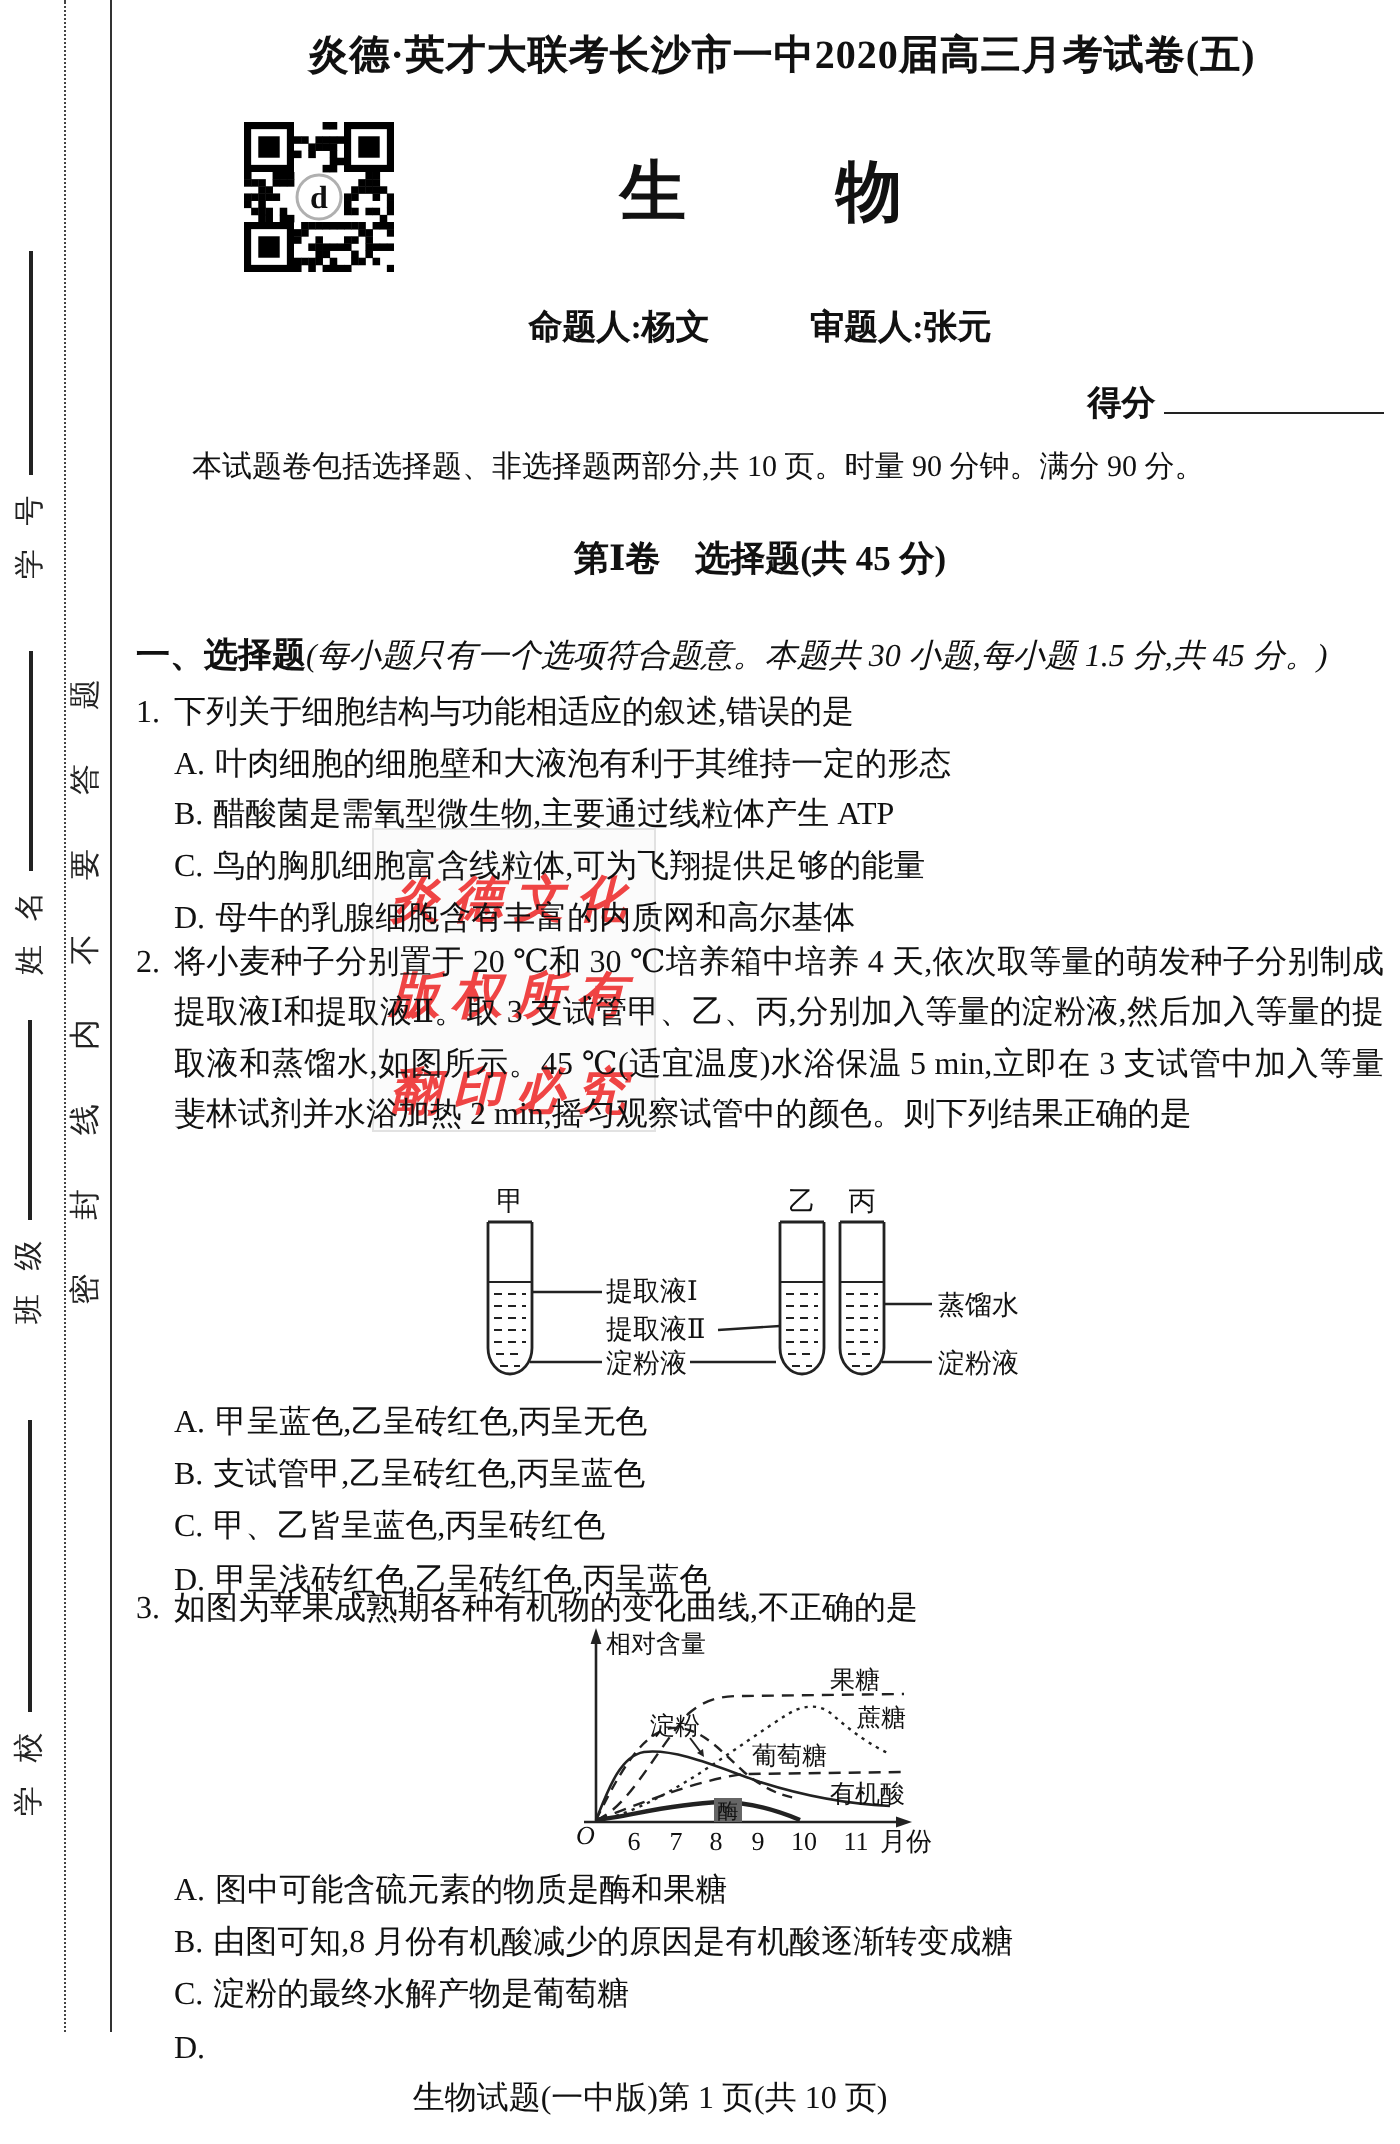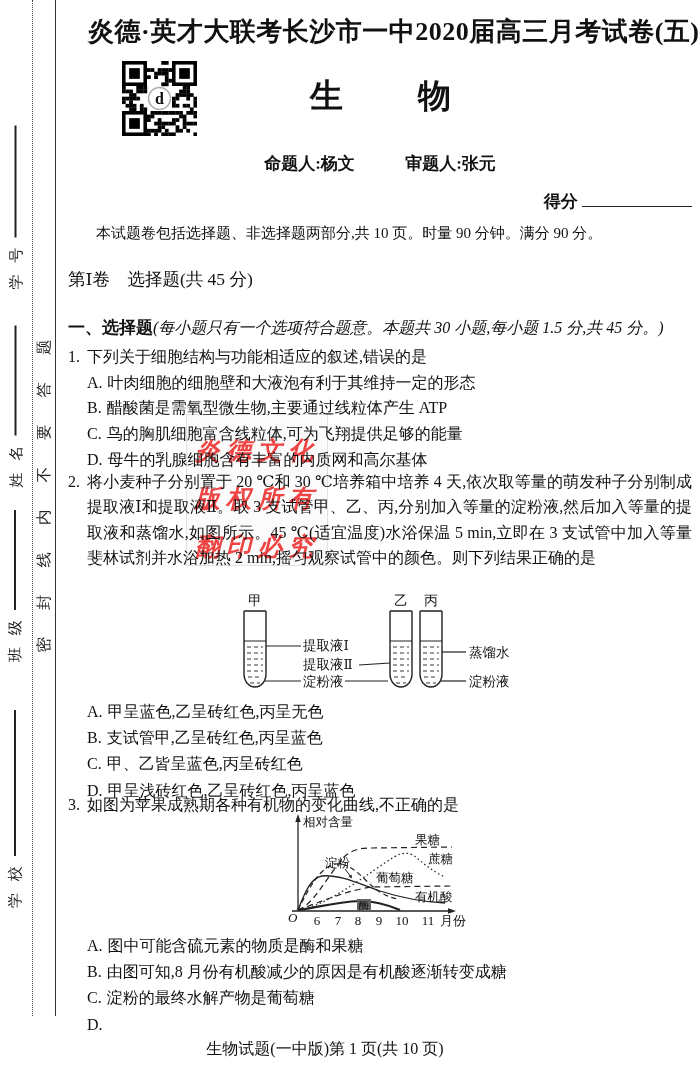--- a/index.html
+++ b/index.html
@@ -15,34 +15,34 @@
   .seal-field .blank { height:1.4px; background:#222; margin-left:6px; flex:0 0 auto; }
   .seal-phrase { position:absolute; width:345px; height:20px; line-height:20px; transform:rotate(-90deg);
                  font-size:15.5px; letter-spacing:27px; white-space:nowrap; color:#222; z-index:3; }
 
   
   .watermark { position:absolute; left:186px; top:414px; width:142px; height:152px; z-index:1;
                border:1px solid #e2e2e2; background:rgba(246,246,246,.4); text-align:center; padding-top:12px; }
   .watermark div { font-size:25px; line-height:48px; letter-spacing:6px; color:#ef4444; font-style:italic; font-weight:bold; }
 
   
-  .exam-title { position:absolute; left:88px; right:6px; top:14px; text-align:center; font-size:26px;
+  .exam-title { position:absolute; left:88px; right:6px; top:14px; text-align:center; font-size:20px;
                 font-weight:bold; letter-spacing:0.5px; white-space:nowrap; z-index:2; }
   .qr { position:absolute; left:122px; top:61px; z-index:2; }
   .subject { position:absolute; left:310px; top:74px; font-size:33px; font-weight:bold; letter-spacing:75px;
              white-space:nowrap; z-index:2; }
   .setter-row { position:absolute; left:68px; width:624px; top:152px; text-align:center; font-weight:bold;
                 font-size:17px; z-index:2; }
   .setter-row span + span { margin-left:46px; }
   .score-row { position:absolute; right:8px; top:190px; font-size:17px; z-index:2; white-space:nowrap; }
   .score-row .score-label { font-weight:bold; }
   .score-row .score-blank { display:inline-block; width:110px; border-bottom:1.5px solid #222; height:14px; }
   .instructions { position:absolute; left:96px; width:600px; top:224px; font-size:15px; z-index:2; }
-  .section-heading { position:absolute; left:68px; width:624px; top:267px; font-size:17.5px;
-                     font-weight:normal; z-index:2; }
+  .section-heading { position:absolute; left:68px; width:624px; top:267px; text-align:center; font-size:17.5px;
+                     font-weight:bold; z-index:2; }
 
   
   .content { position:absolute; left:68px; top:0; width:624px; height:1072px; z-index:2; font-size:16px; }
   .abs { position:absolute; left:0; width:624px; }
   .part-heading { top:317px; font-size:16px; line-height:22px; white-space:nowrap; }
   .part-heading b { font-size:17px; }
   .kai { font-style:italic;text-align:right; }
   .qflex { display:flex; }
   .qnum { flex:0 0 19px; }
   .qbody { flex:1; }

